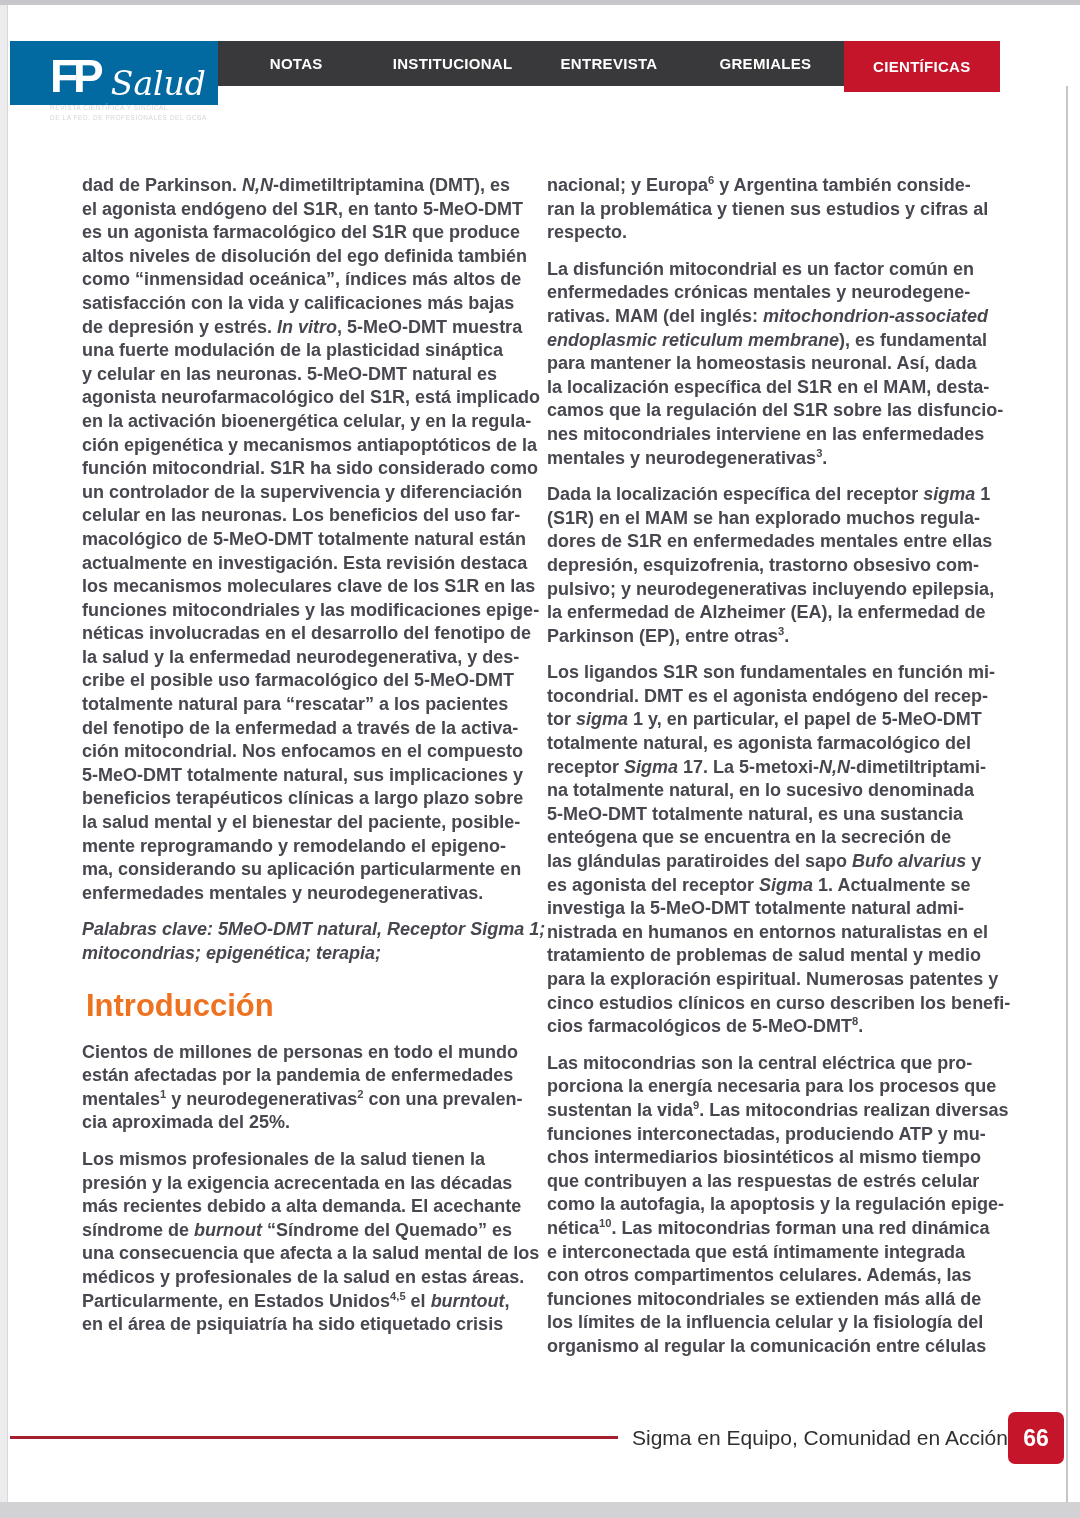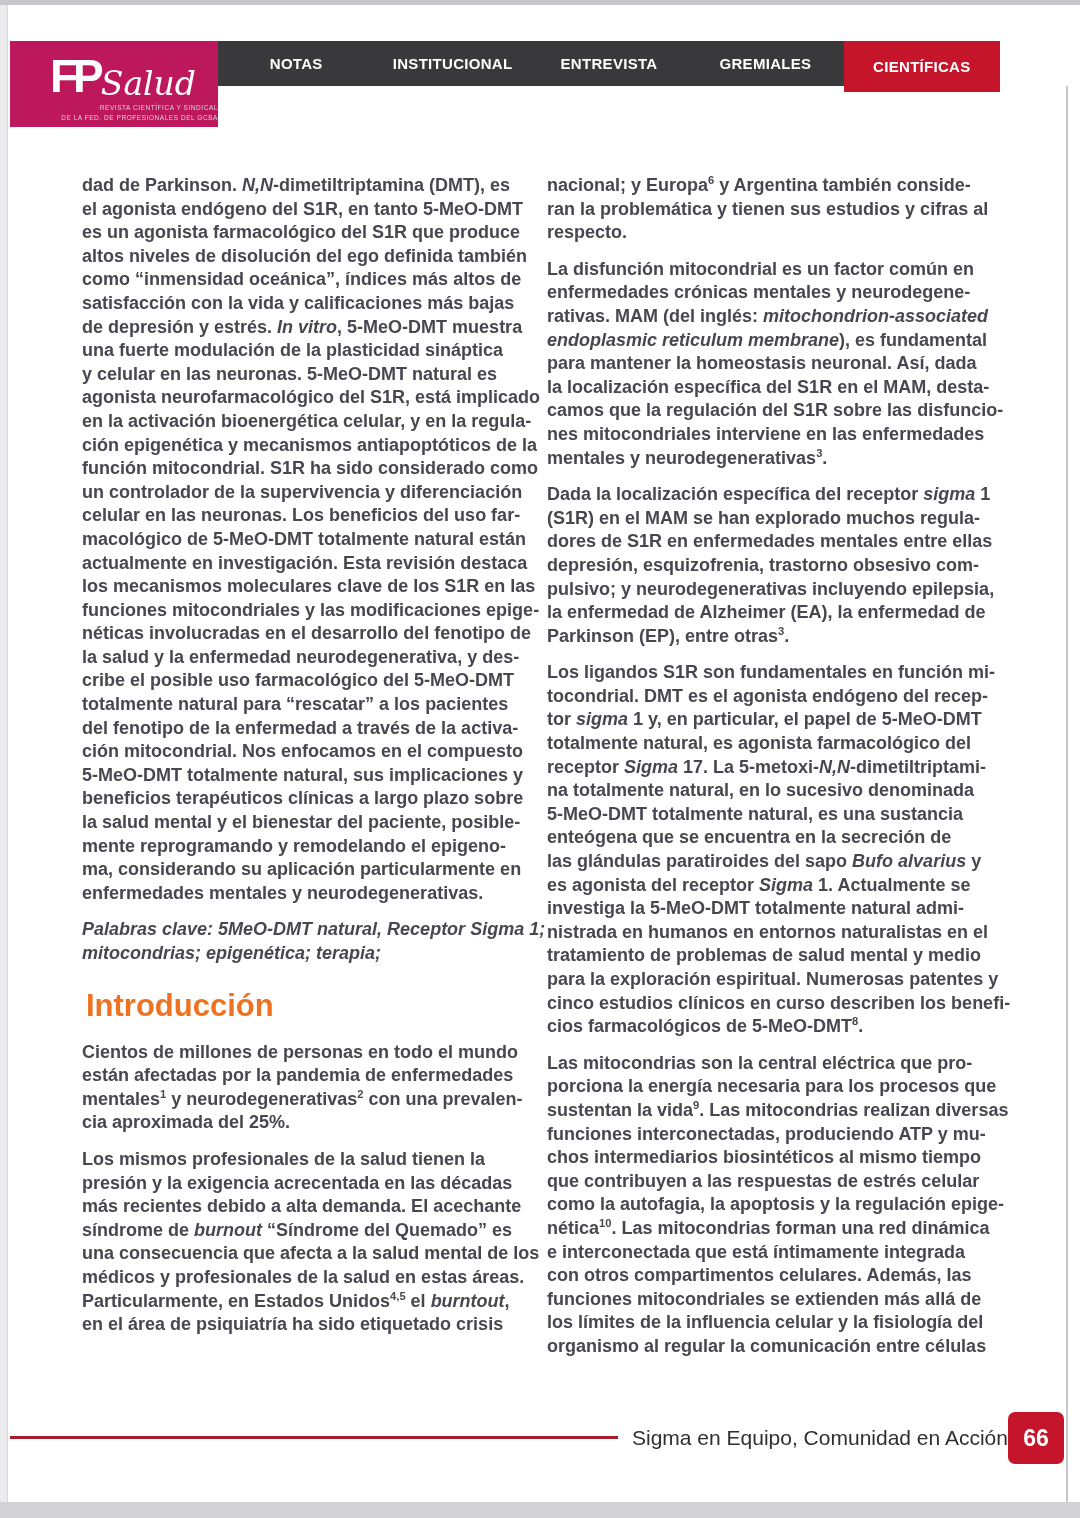--- a/index.html
+++ b/index.html
@@ -19,26 +19,26 @@
     position:absolute;left:10px;top:41px;width:990px;height:45px;
     background:#39393b;display:flex;align-items:stretch;
   }
   .nav-items{margin-left:208px;flex:1;display:flex;align-items:stretch;}
   .nav-item{
     flex:1;display:flex;align-items:center;justify-content:center;
     color:#ffffff;font-weight:bold;font-size:15px;letter-spacing:.3px;cursor:pointer;
   }
   .nav-item.active{background:#c5152b;height:51px;}
   .logo{
-    position:absolute;left:10px;top:41px;width:208px;height:86px;
-    background:#be185d;z-index:3;color:#fff;padding:6px 0 0 40px;box-sizing:border-box;text-align:right;
+    position:absolute;left:10px;top:41px;width:208px;height:64px;
+    background:#0369a1;z-index:3;color:#fff;padding:6px 0 0 40px;box-sizing:border-box;
   }
   .logo-row{display:flex;align-items:flex-end;height:52px;}
   .logo-monogram{font-size:46px;font-weight:bold;letter-spacing:-5px;line-height:1;}
-  .logo-name{font-family:"DejaVu Serif","Liberation Serif",serif;font-style:italic;font-size:33px;line-height:.9;margin-left:2px;}
+  .logo-name{font-family:"DejaVu Serif","Liberation Serif",serif;font-style:italic;font-size:33px;line-height:.9;margin-left:12px;}
   .logo-tag1,.logo-tag2{font-size:6.5px;letter-spacing:.55px;color:#d6d6d6;line-height:8.5px;margin-top:1px;}
   .logo-tag1{margin-top:5px;}
 
   
   .column{position:absolute;top:174px;width:468px;}
   .col-left{left:82px;}
   .col-right{left:547px;}
   .para{
     font-size:18px;line-height:23.6px;color:#47474f;
     margin:0 0 13px 0;white-space:nowrap;font-weight:bold;

